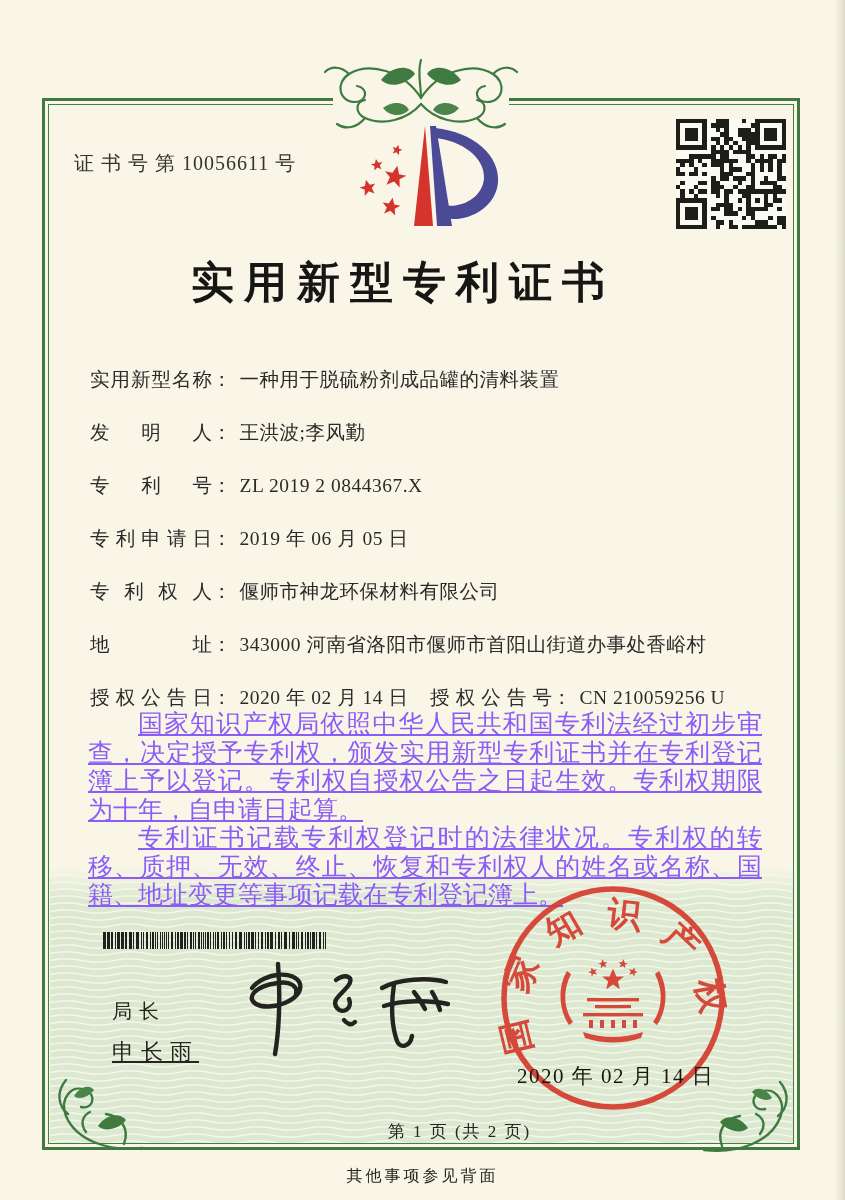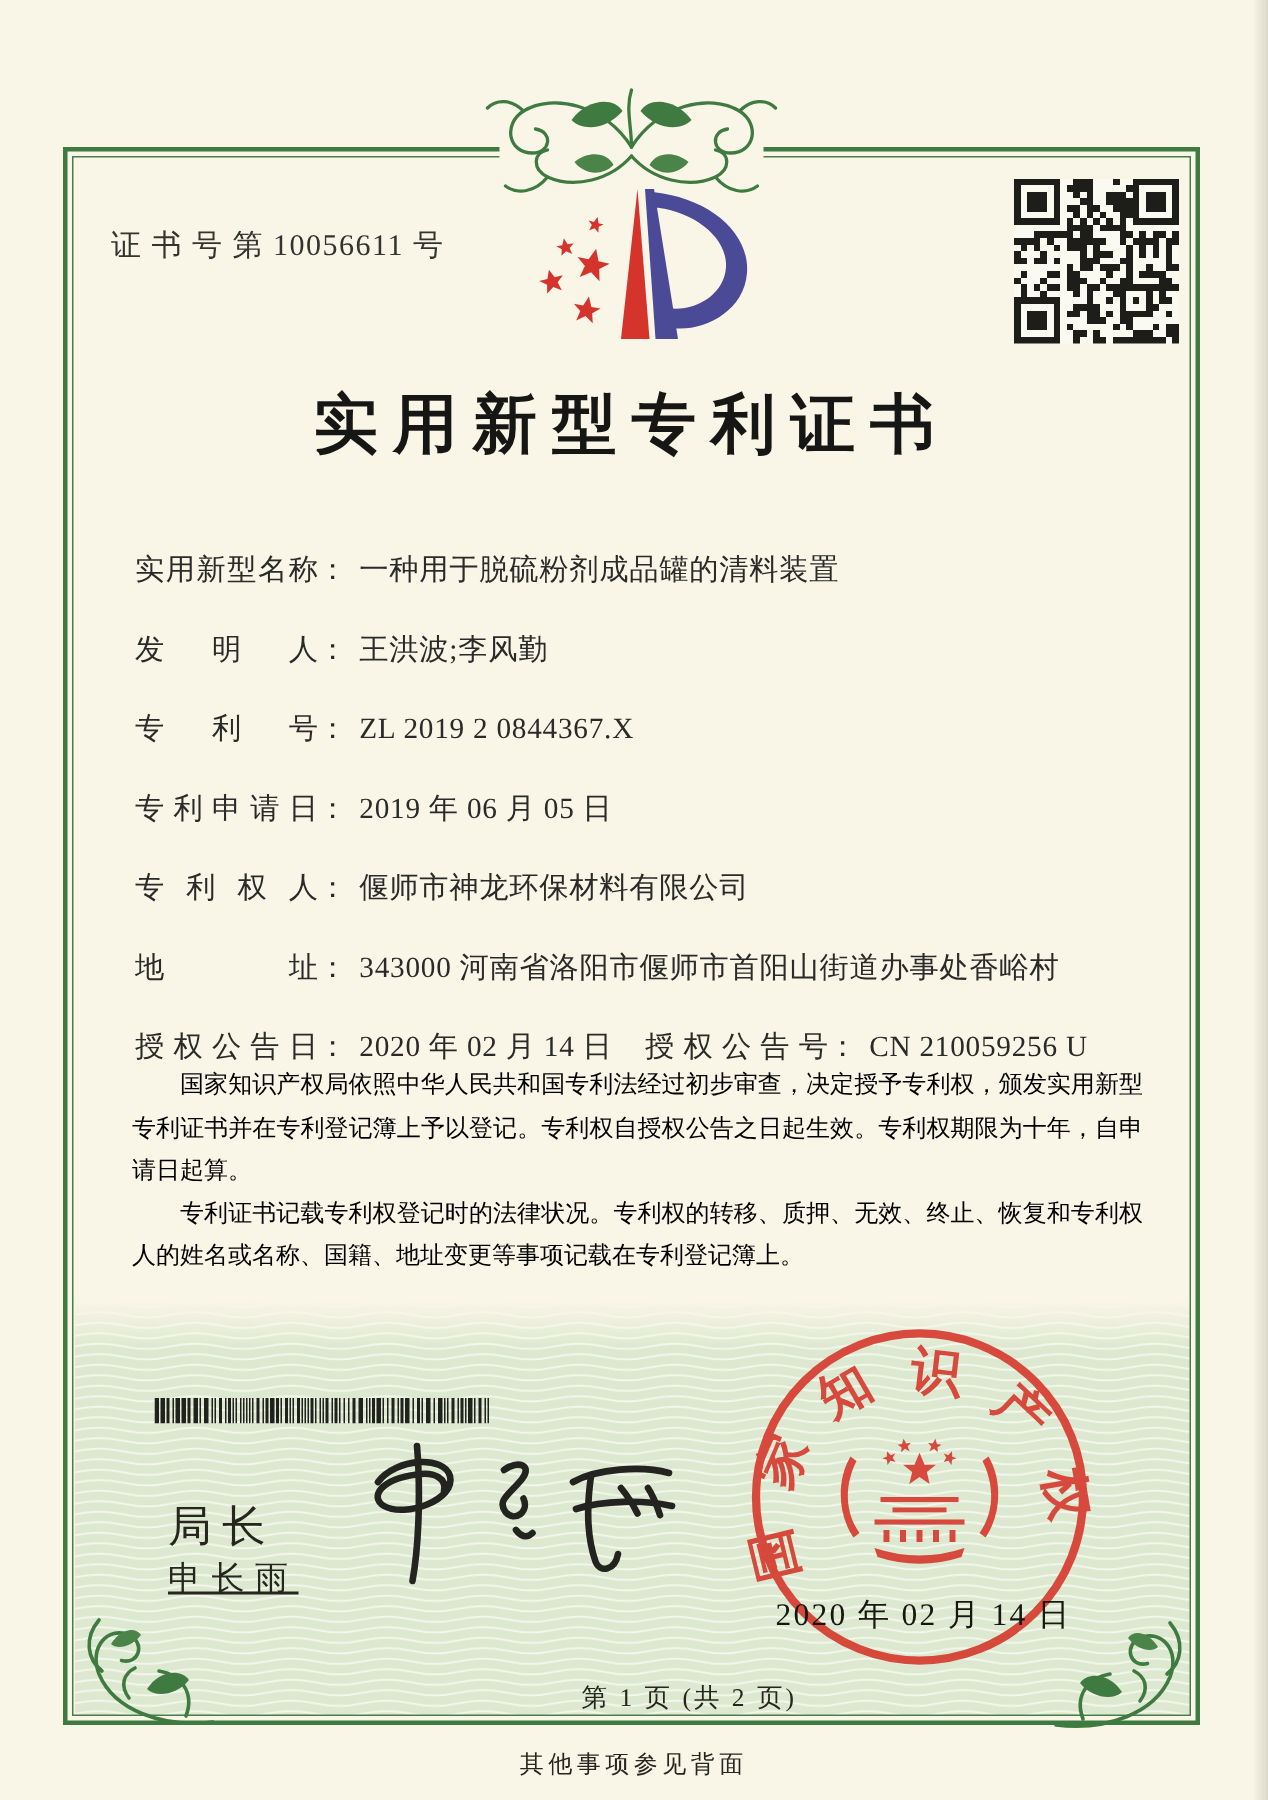--- a/index.html
+++ b/index.html
@@ -16,38 +16,38 @@
         border:3px solid #3f7b40;box-sizing:border-box;}
   .frame-inner{position:absolute;inset:3px;border:1px solid #467e45;}
   .ornament-top{position:absolute;left:311px;top:50px;}
   .corner{position:absolute;}
   .corner.bl{left:46px;top:1066px;}
   .corner.br{left:700px;top:1068px;}
   
   .cert-no{position:absolute;left:74px;top:122px;font-size:20px;letter-spacing:1px;color:#33332f;margin-top:28px;}
   .logo{position:absolute;left:338px;top:120px;}
   .qr{position:absolute;left:676px;top:119px;width:110px;height:110px;}
-  .title{position:absolute;left:42px;top:254px;width:758px;margin:0;text-align:center;
+  .title{position:absolute;left:24px;top:254px;width:758px;margin:0;text-align:center;
         font-size:43px;font-weight:700;letter-spacing:10px;color:#161614;}
   
   .fields{position:absolute;left:90px;top:366px;width:672px;font-size:19.5px;}
   .frow{position:absolute;left:0;white-space:nowrap;}
   .flabel{display:inline-block;width:122px;text-align:justify;text-align-last:justify;vertical-align:bottom;}
   .fcolon{display:inline-block;margin-right:8px;}
   .fvalue{letter-spacing:.5px;}
   .grant2{position:absolute;left:340px;top:0;white-space:nowrap;}
   
-  .paras{position:absolute;left:88px;top:710px;width:674px;font-size:16px;line-height:28.5px;
-        text-align:justify;color:#000000;}
+  .paras{position:absolute;left:88px;top:710px;width:674px;font-size:25px;line-height:28.5px;
+        text-align:justify;color:#8b5cf6;text-decoration:underline;}
   .paras p{margin:0;text-indent:2em;}
   
   .barcode{position:absolute;left:103px;top:932px;width:228px;height:17px;}
   .seal{position:absolute;left:497px;top:882px;}
   .seal-date{position:absolute;left:517px;top:1062px;font-size:21px;letter-spacing:1.5px;color:#17170f;z-index:4;}
-  .signer-title{position:absolute;left:112px;top:998px;font-size:29px;letter-spacing:7px;color:#26261f;}
+  .signer-title{position:absolute;left:112px;top:998px;font-size:20px;letter-spacing:7px;color:#26261f;}
   .signer-name{position:absolute;left:112px;top:1037px;font-size:22px;letter-spacing:7px;color:#26261f;text-decoration:underline;}
   .signature{position:absolute;left:232px;top:948px;z-index:3;}
   .page-num{position:absolute;left:42px;top:1120px;width:835px;text-align:center;font-size:17px;
         letter-spacing:2px;color:#26261f;}
   .back-note{position:absolute;left:0;top:1166px;width:845px;text-align:center;font-size:16px;
         letter-spacing:3px;color:#26261f;}
 </style>
 </head>
 <body>
 

